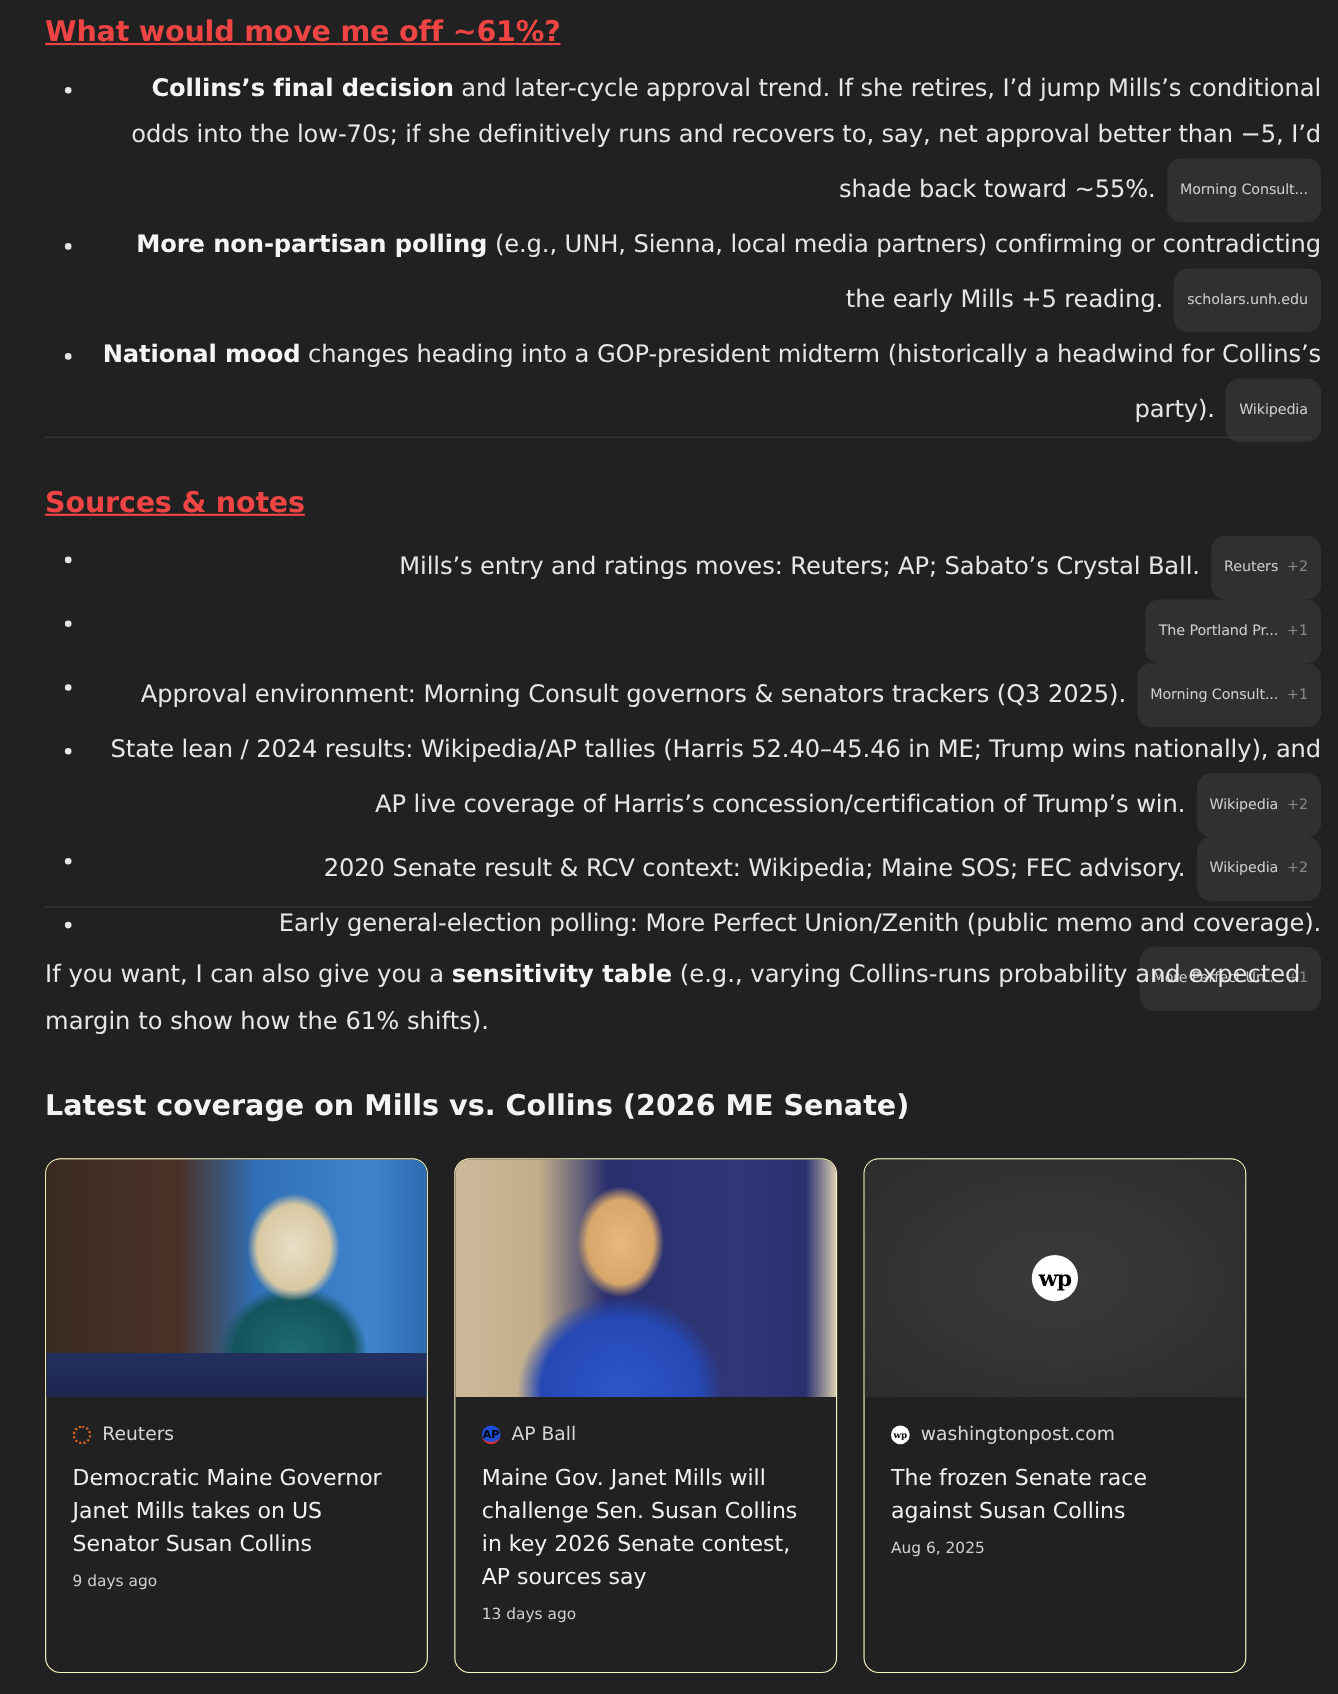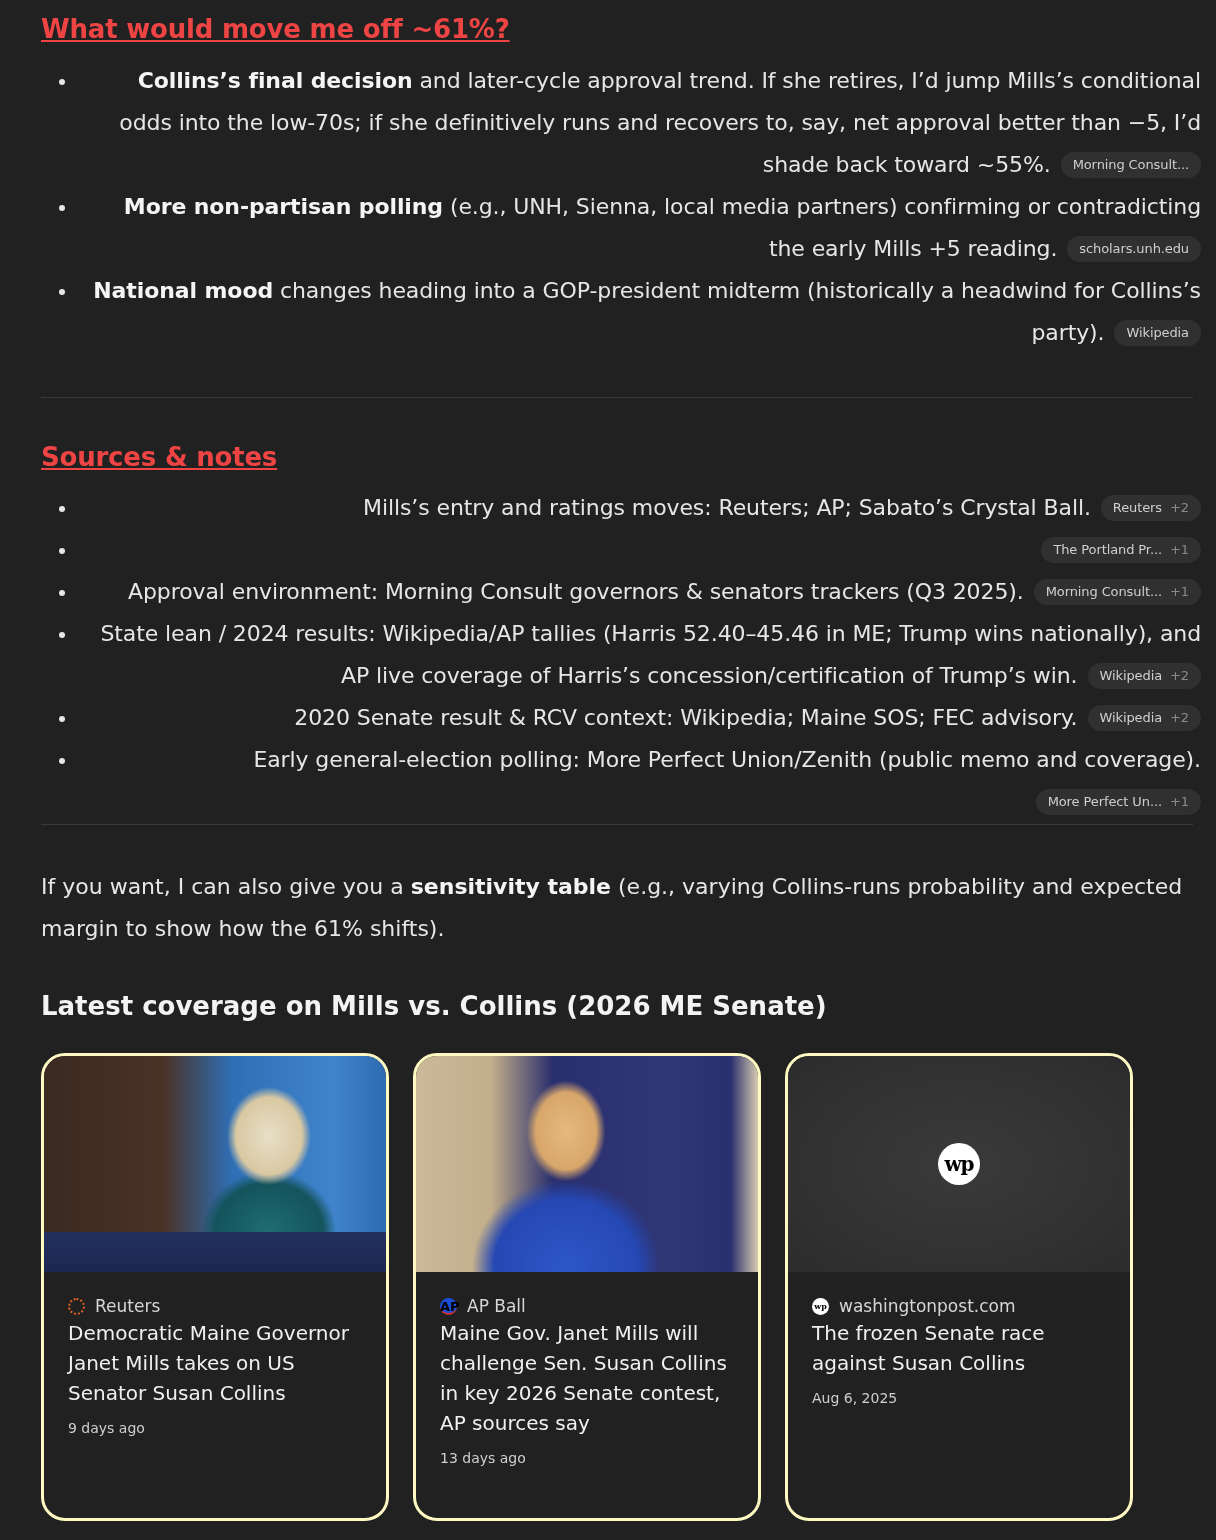--- a/index.html
+++ b/index.html
@@ -50,21 +50,21 @@
     background: #e6e6e6;
   }
   ul.bl li b { font-weight: 700; color: #f5f5f5; }
   .list-move { top: 60px; }
   .list-sources { top: 487px; }
 
   .pill {
     display: inline-flex;
     align-items: center;
     height: 26px;
-    padding: 0 12px;
+    padding: 16px 12px;
     margin-left: 10px;
     border-radius: 13px;
     background: #303030;
     color: #cfcfcf;
     font-size: 13px;
     line-height: 26px;
     vertical-align: 3px;
     cursor: pointer;
     white-space: nowrap;
   }
@@ -105,22 +105,22 @@
   .cards {
     position: absolute;
     top: 1053px;
     left: 0;
     display: flex;
     gap: 24px;
   }
   .card {
     width: 348px;
     height: 468px;
-    border: 3px solid #fef9c3;
-    border-radius: 24px;
+    border: 1px solid #fef9c3;
+    border-radius: 14px;
     overflow: hidden;
     background: #212121;
     cursor: pointer;
     box-sizing: border-box;
   }
   .card .thumb {
     height: 216px;
     position: relative;
     overflow: hidden;
   }
@@ -179,38 +179,38 @@
     flex: 0 0 auto;
     position: relative;
   }
   .ic-reuters {
     border: 2px dotted #e0621f;
     box-sizing: border-box;
   }
   .ic-ap {
     background: #1d4ed8;
     color: #000;
-    font-size: 13px;
+    font-size: 10px;
     font-weight: 700;
-    text-align: right;
+    text-align: center;
     line-height: 17px;
     border-bottom: 2px solid #d32f2f;
     box-sizing: border-box;
   }
   .ic-wp {
     background: #ffffff;
     color: #000;
     font-family: "DejaVu Serif", serif;
     font-size: 8px;
     font-weight: 700;
     text-align: center;
     line-height: 17px;
   }
   .title {
-    margin-top: 0;
+    margin-top: 12px;
     font-size: 20px;
     line-height: 30px;
     font-weight: 500;
     color: #f0f0f0;
   }
   .date {
     margin-top: 12px;
     font-size: 14px;
     color: #cfcfcf;
   }

